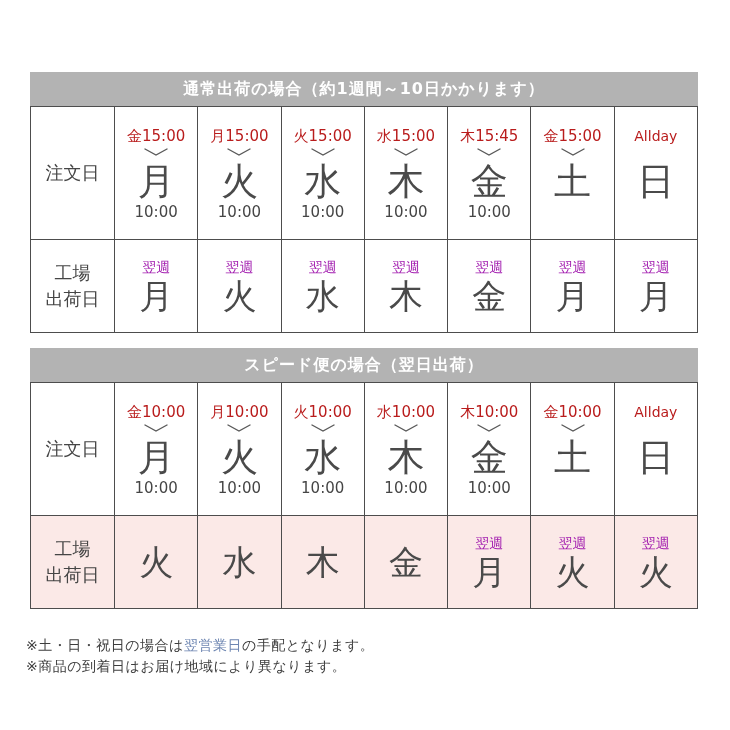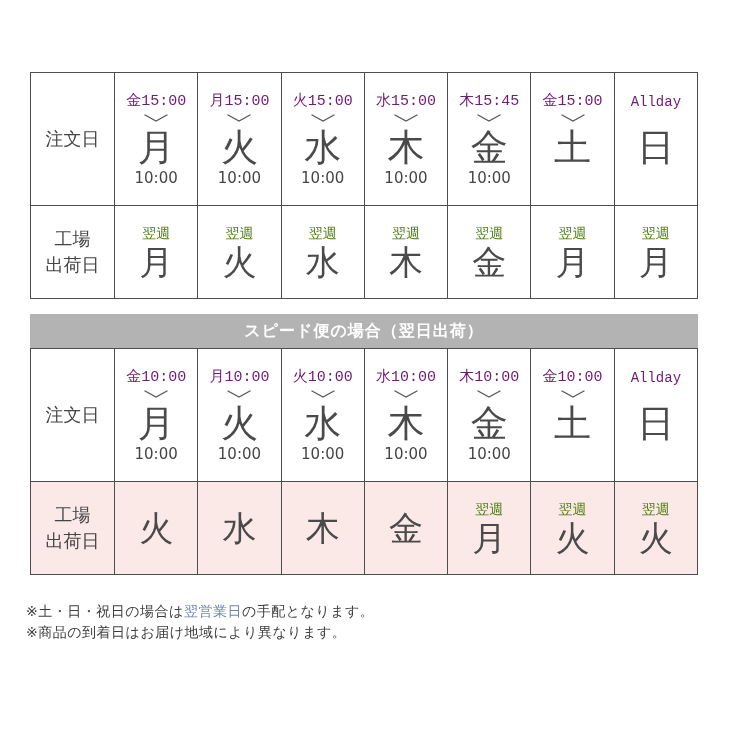--- a/index.html
+++ b/index.html
@@ -36,47 +36,48 @@
   
   .lbl {
     font-size:18px;
     line-height:1.45;
     white-space:pre-line;
     color:#454545;
   }
 
   
   .oc { display:flex; flex-direction:column; align-items:center; justify-content:center; height:131px; }
-  .oc .t  { font-size:15px; line-height:20px; color:#701a75;font-family:Liberation Mono, monospace; }
+  .oc .t  { font-size:15px; line-height:20px; color:#b91c1c; }
   .oc .t.lat { font-size:14px; }
   .oc .ch { height:12px; margin:1px 0 2px 0; line-height:0; }
   .oc .ch[data-show="false"] { visibility:hidden; }
   .oc .d  { font-size:37px; line-height:42px; color:#4a4a4a; font-weight:400; }
   .oc .b  { font-size:15px; line-height:18px; height:18px; color:#454545; }
 
   
   .sc { display:flex; flex-direction:column; align-items:center; justify-content:center; height:91px; }
-  .sc .p { font-size:14px; line-height:19px; color:#4d7c0f; }
+  .sc .p { font-size:14px; line-height:19px; color:#a21caf; }
   .sc .d { font-size:34px; line-height:38px; color:#4a4a4a; }
 
   tr[data-highlight="true"] td { background:#fbe9e7; }
 
   td.h133 { height:133px; }
   td.h93  { height:93px;  }
 
   
   .notes { margin:26px 0 0 -4px; }
   .note  { font-size:14px; line-height:21px; color:#3d3d3d; letter-spacing:0.5px; }
   .note .em { color:#6e86b2; }
 </style>
 </head>
 <body>
 
 <div class="wrap">
 
+  <div class="band">通常出荷の場合（約1週間～10日かかります）</div>
   <table class="sched">
     <colgroup>
         <col style="width:84px">
         <col>
         <col>
         <col>
         <col>
         <col>
         <col>
         <col>

